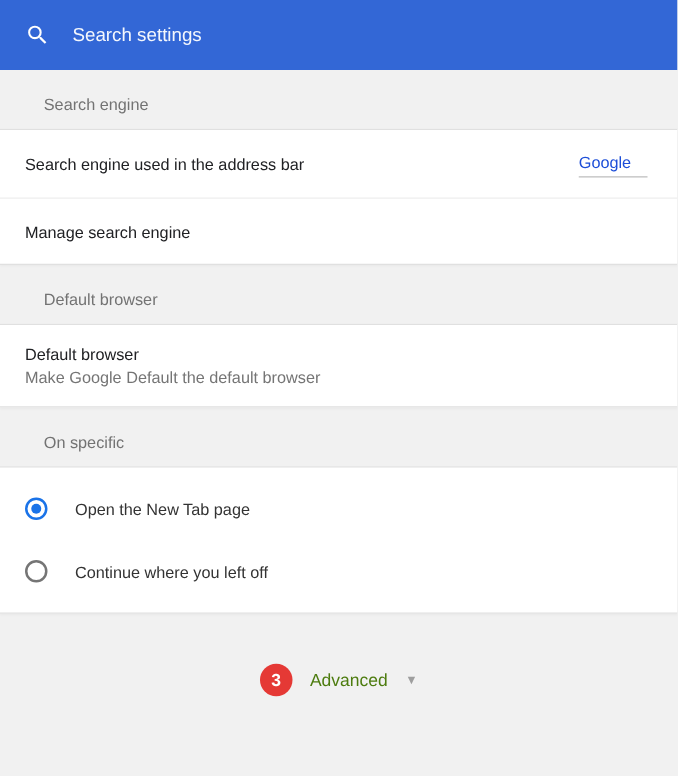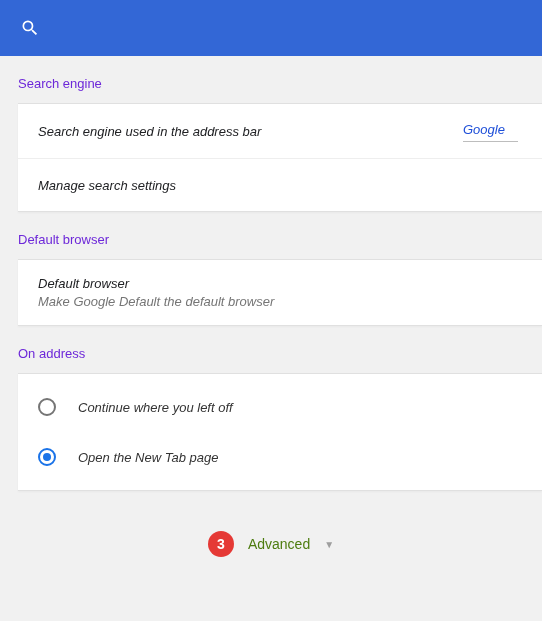--- a/index.html
+++ b/index.html
@@ -16,32 +16,30 @@
     background: #3367d6;
     height: 56px;
     display: flex;
     align-items: center;
     padding: 0 20px;
     gap: 18px;
   }
   .topbar .icon svg { width: 20px; height: 20px; fill: #fff; display:block;}
   .topbar .search-text { color: #fff; font-size: 15px; opacity: 0.95; }
   .section-label {
-    color: #6d28d9;
+    color: #737373;
     font-size: 13px;
     font-weight: 500;
-    padding: 20px 0 12px 18px;
+    padding: 20px 0 12px 35px;
   }
   .card {
     background: #fff;
     border-top: 1px solid #e0e0e0;
     border-bottom: 1px solid #e0e0e0;
-    margin-left: 18px;
     box-shadow: 0 1px 2px rgba(0,0,0,0.04);
-    font-style: italic;
   }
   .row {
     display: flex;
     align-items: center;
     padding: 16px 20px;
     min-height: 52px;
     border-bottom: 1px solid #eee;
   }
   .row:last-child { border-bottom: none; }
   .row .main { flex: 1; }
@@ -96,58 +94,59 @@
 </style>
 </head>
 <body>
 
 <div class="topbar">
   <span class="icon">
     <svg viewBox="0 0 24 24">
         <path d="M15.5 14h-.79l-.28-.27A6.471 6.471 0 0016 9.5 6.5 6.5 0 109.5 16c1.61 0 3.09-.59 4.23-1.57l.27.28v.79l5 4.99L20.49 19l-4.99-5zm-6 0C7.01 14 5 11.99 5 9.5S7.01 5 9.5 5 14 7.01 14 9.5 11.99 14 9.5 14z"></path>
       </svg>
   </span>
+  <span class="search-text">Search settings</span>
 </div>
 
 <div class="section-label">Search engine</div>
 <div class="card">
   <div class="row">
     <div class="main">
       <span class="label">Search engine used in the </span><span class="label link">address bar</span>
     </div>
     <div class="dropdown">Google</div>
   </div>
   <div class="row">
     <div class="main">
-      <span class="label">Manage search settings</span>
+      <span class="label">Manage search engine</span>
     </div>
   </div>
 </div>
 
 <div class="section-label">Default browser</div>
 <div class="card">
   <div class="row">
     <div class="main">
       <div class="label">Default browser</div>
       <div class="sub">Make Google Default the default browser</div>
     </div>
   </div>
 </div>
 
-<div class="section-label">On address</div>
+<div class="section-label">On specific</div>
 <div class="card startup-card">
-  <div class="radio-row">
-    <span class="radio-outer"></span>
-    <span class="label">Continue where you left off</span>
-  </div>
   <div class="radio-row">
     <span class="radio-outer selected">
         <span class="radio-inner"></span>
       </span>
     <span class="label">Open the New Tab page</span>
+  </div>
+  <div class="radio-row">
+    <span class="radio-outer"></span>
+    <span class="label">Continue where you left off</span>
   </div>
 </div>
 
 <div class="advanced-row">
   <span class="badge">3</span>
   <span class="adv-text">Advanced</span>
   <span class="chev">▼</span>
 </div>
 
 </body></html>

